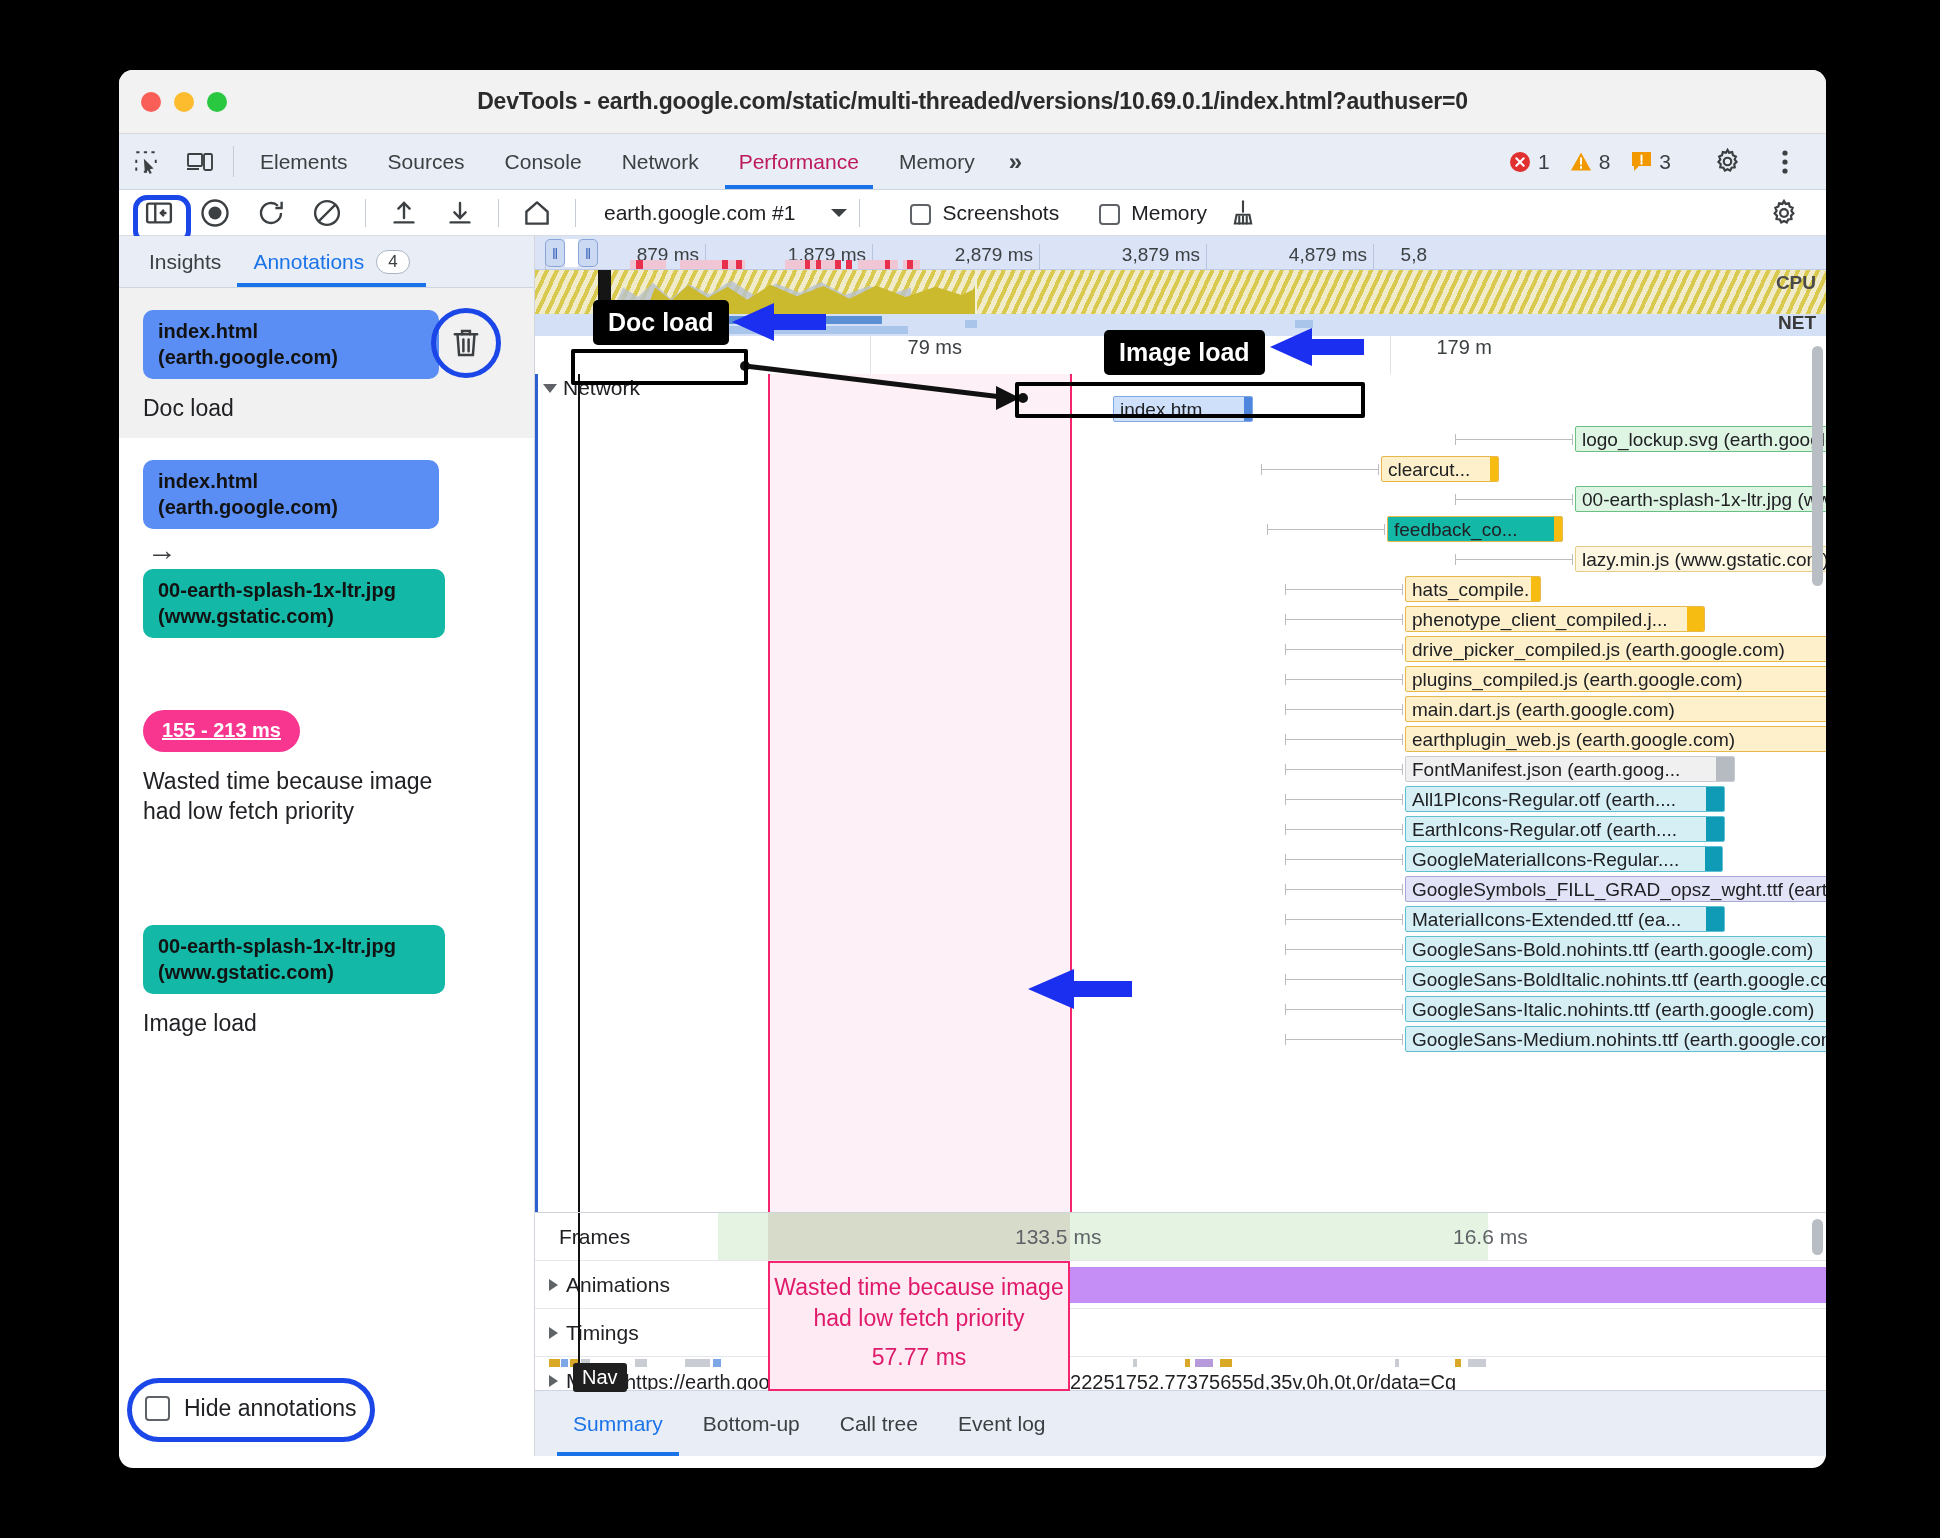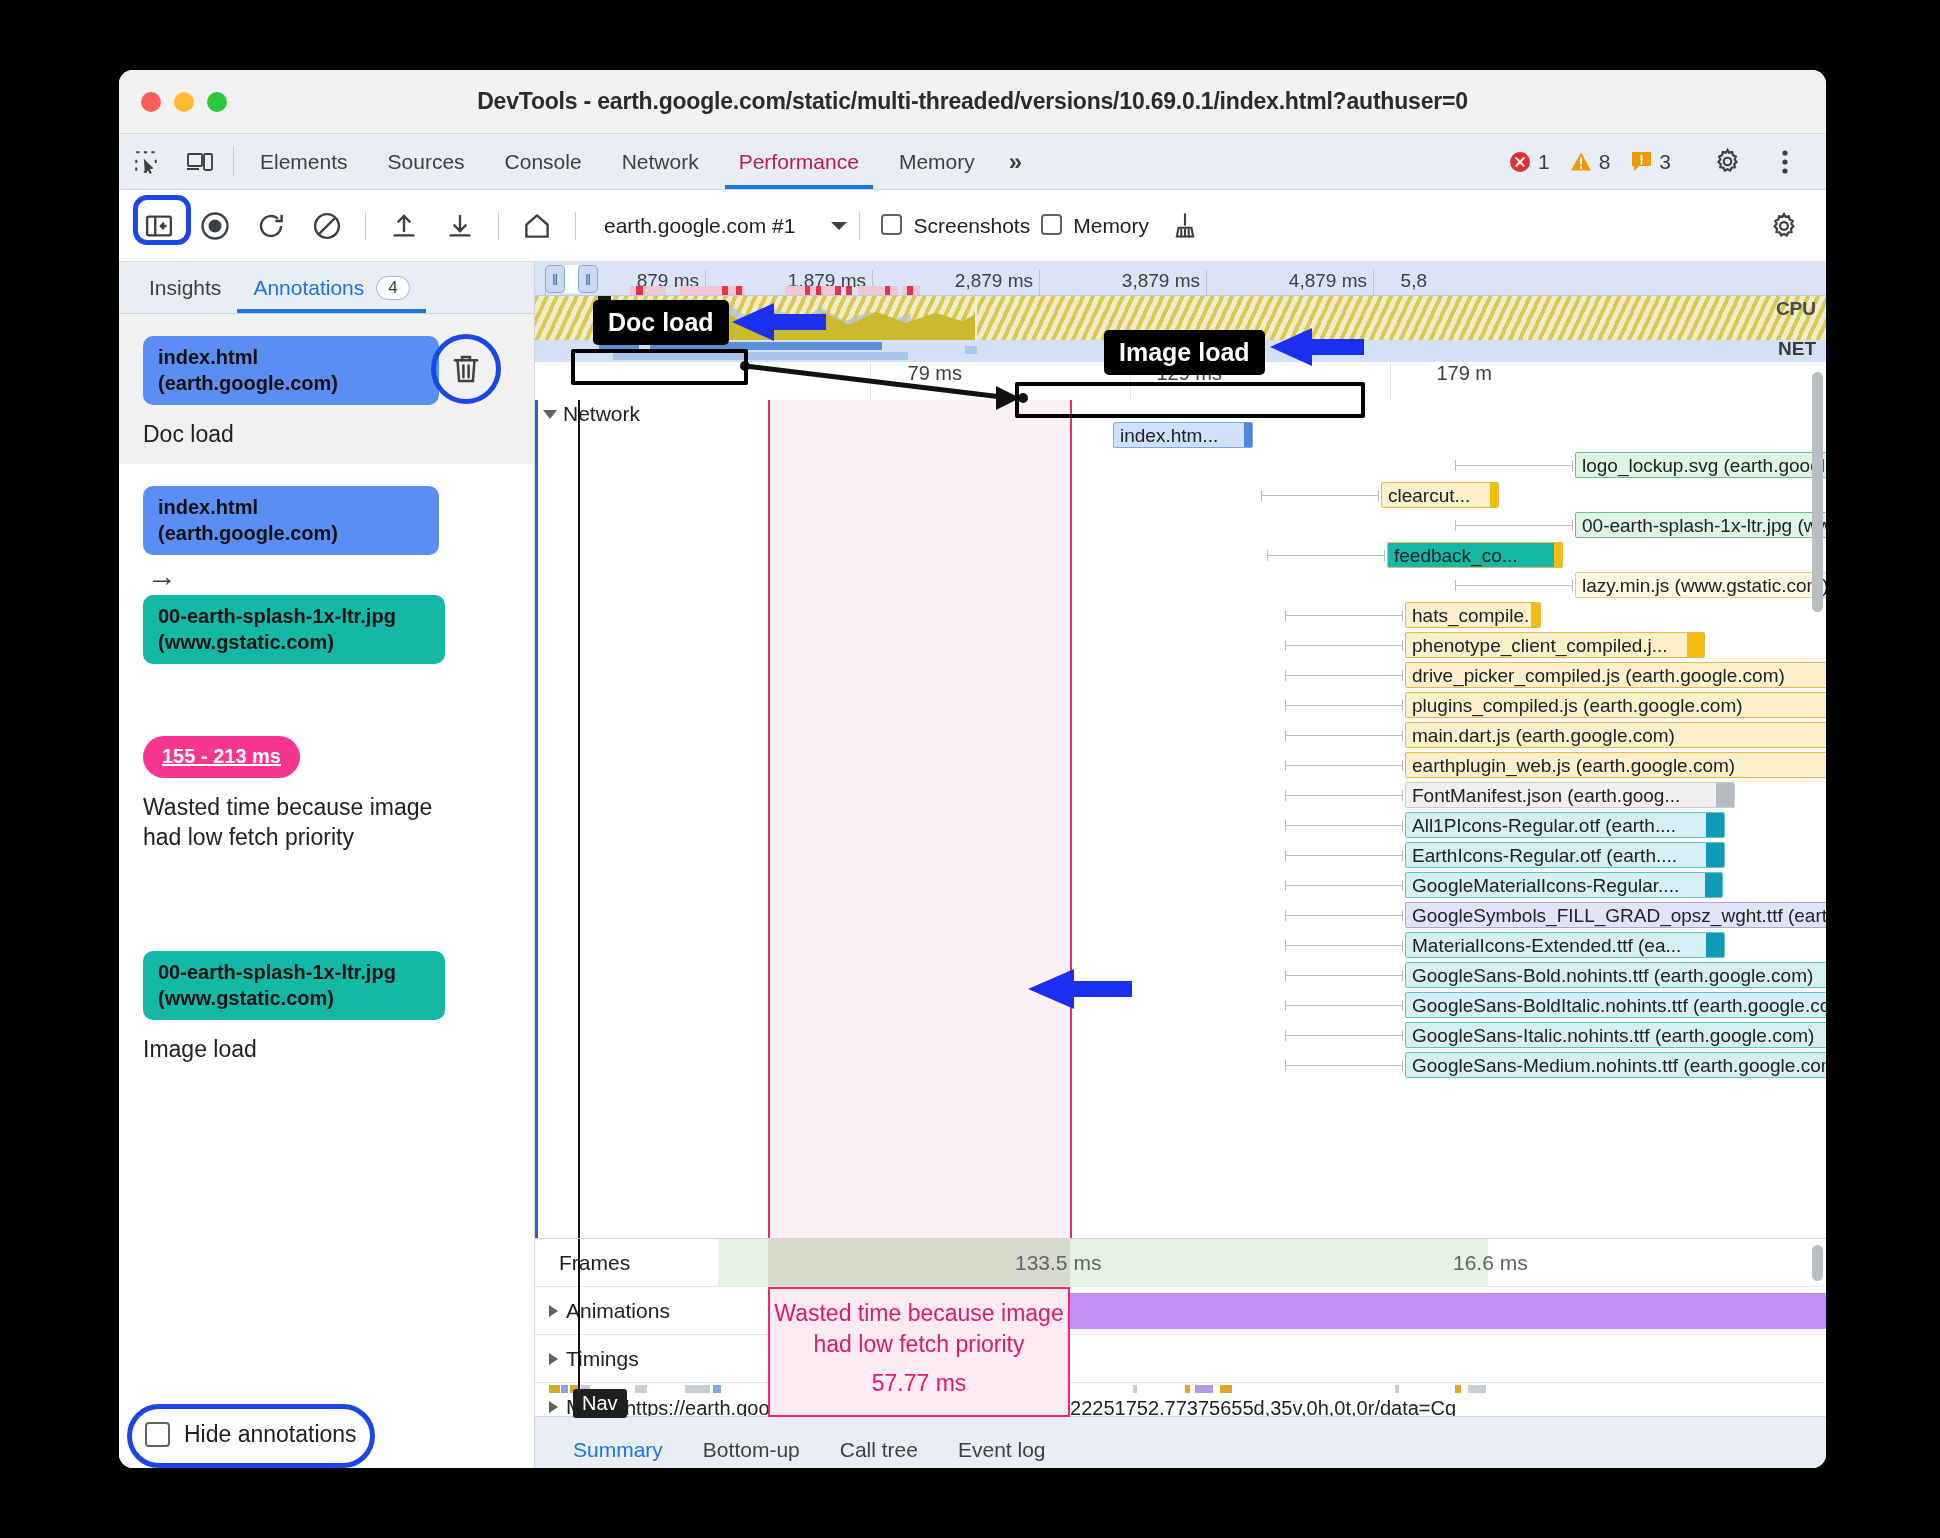--- a/index.html
+++ b/index.html
@@ -64,34 +64,34 @@
   .tab.active::after {
     content: ""; position: absolute; left: 6px; right: 6px; bottom: 0;
     height: 4px; background: #1a73e8;
   }
   .tb-more { display:flex; align-items:center; padding: 0 14px; font-size: 24px; color:#3c4043; font-weight: bold;}
   .tb-right { margin-left: auto; display: flex; align-items: center; padding-right: 14px; gap: 4px;}
   .counter { display:flex; align-items:center; gap:7px; font-size: 21px; color:#3c4043; padding: 0 8px;}
   .cbadge { width: 22px; height: 22px; display:flex; align-items:center; justify-content:center;}
   
   .perfbar {
-    height: 72px; background: #fff; border-bottom: 1px solid #d9dde3;
+    height: 46px; background: #fff; border-bottom: 1px solid #d9dde3;
     display: flex; align-items: center; position: relative;
   }
   .pb-btn {
     width: 52px; height: 44px; display: flex; align-items: center; justify-content: center;
     color: #3c4043; margin: 0 2px;
   }
   .pb-btn.first { margin-left: 14px; }
   .pb-sep { width: 1px; height: 28px; background: #c6ccd6; margin: 0 10px; }
   .pb-select {
     display: flex; align-items: center; gap: 34px;
     font-size: 21px; color: #202124; margin-left: 18px;
   }
-  .pb-check { display:flex; align-items:flex-start; gap: 11px; font-size: 21px; color: #202124; margin-left: 11px;}
+  .pb-check { display:flex; align-items:flex-end; gap: 11px; font-size: 21px; color: #202124; margin-left: 40px;}
   .cbox { width: 21px; height: 21px; border: 2px solid #5f6368; border-radius: 4px; background: #fff;}
   .ring {
     position: absolute; border: 5px solid #1b47e8; border-radius: 14px;
     pointer-events: none;
   }
   
   .body {
     display: flex; height: calc(1398px - 64px - 56px - 58px);
   }
   .sidebar {

